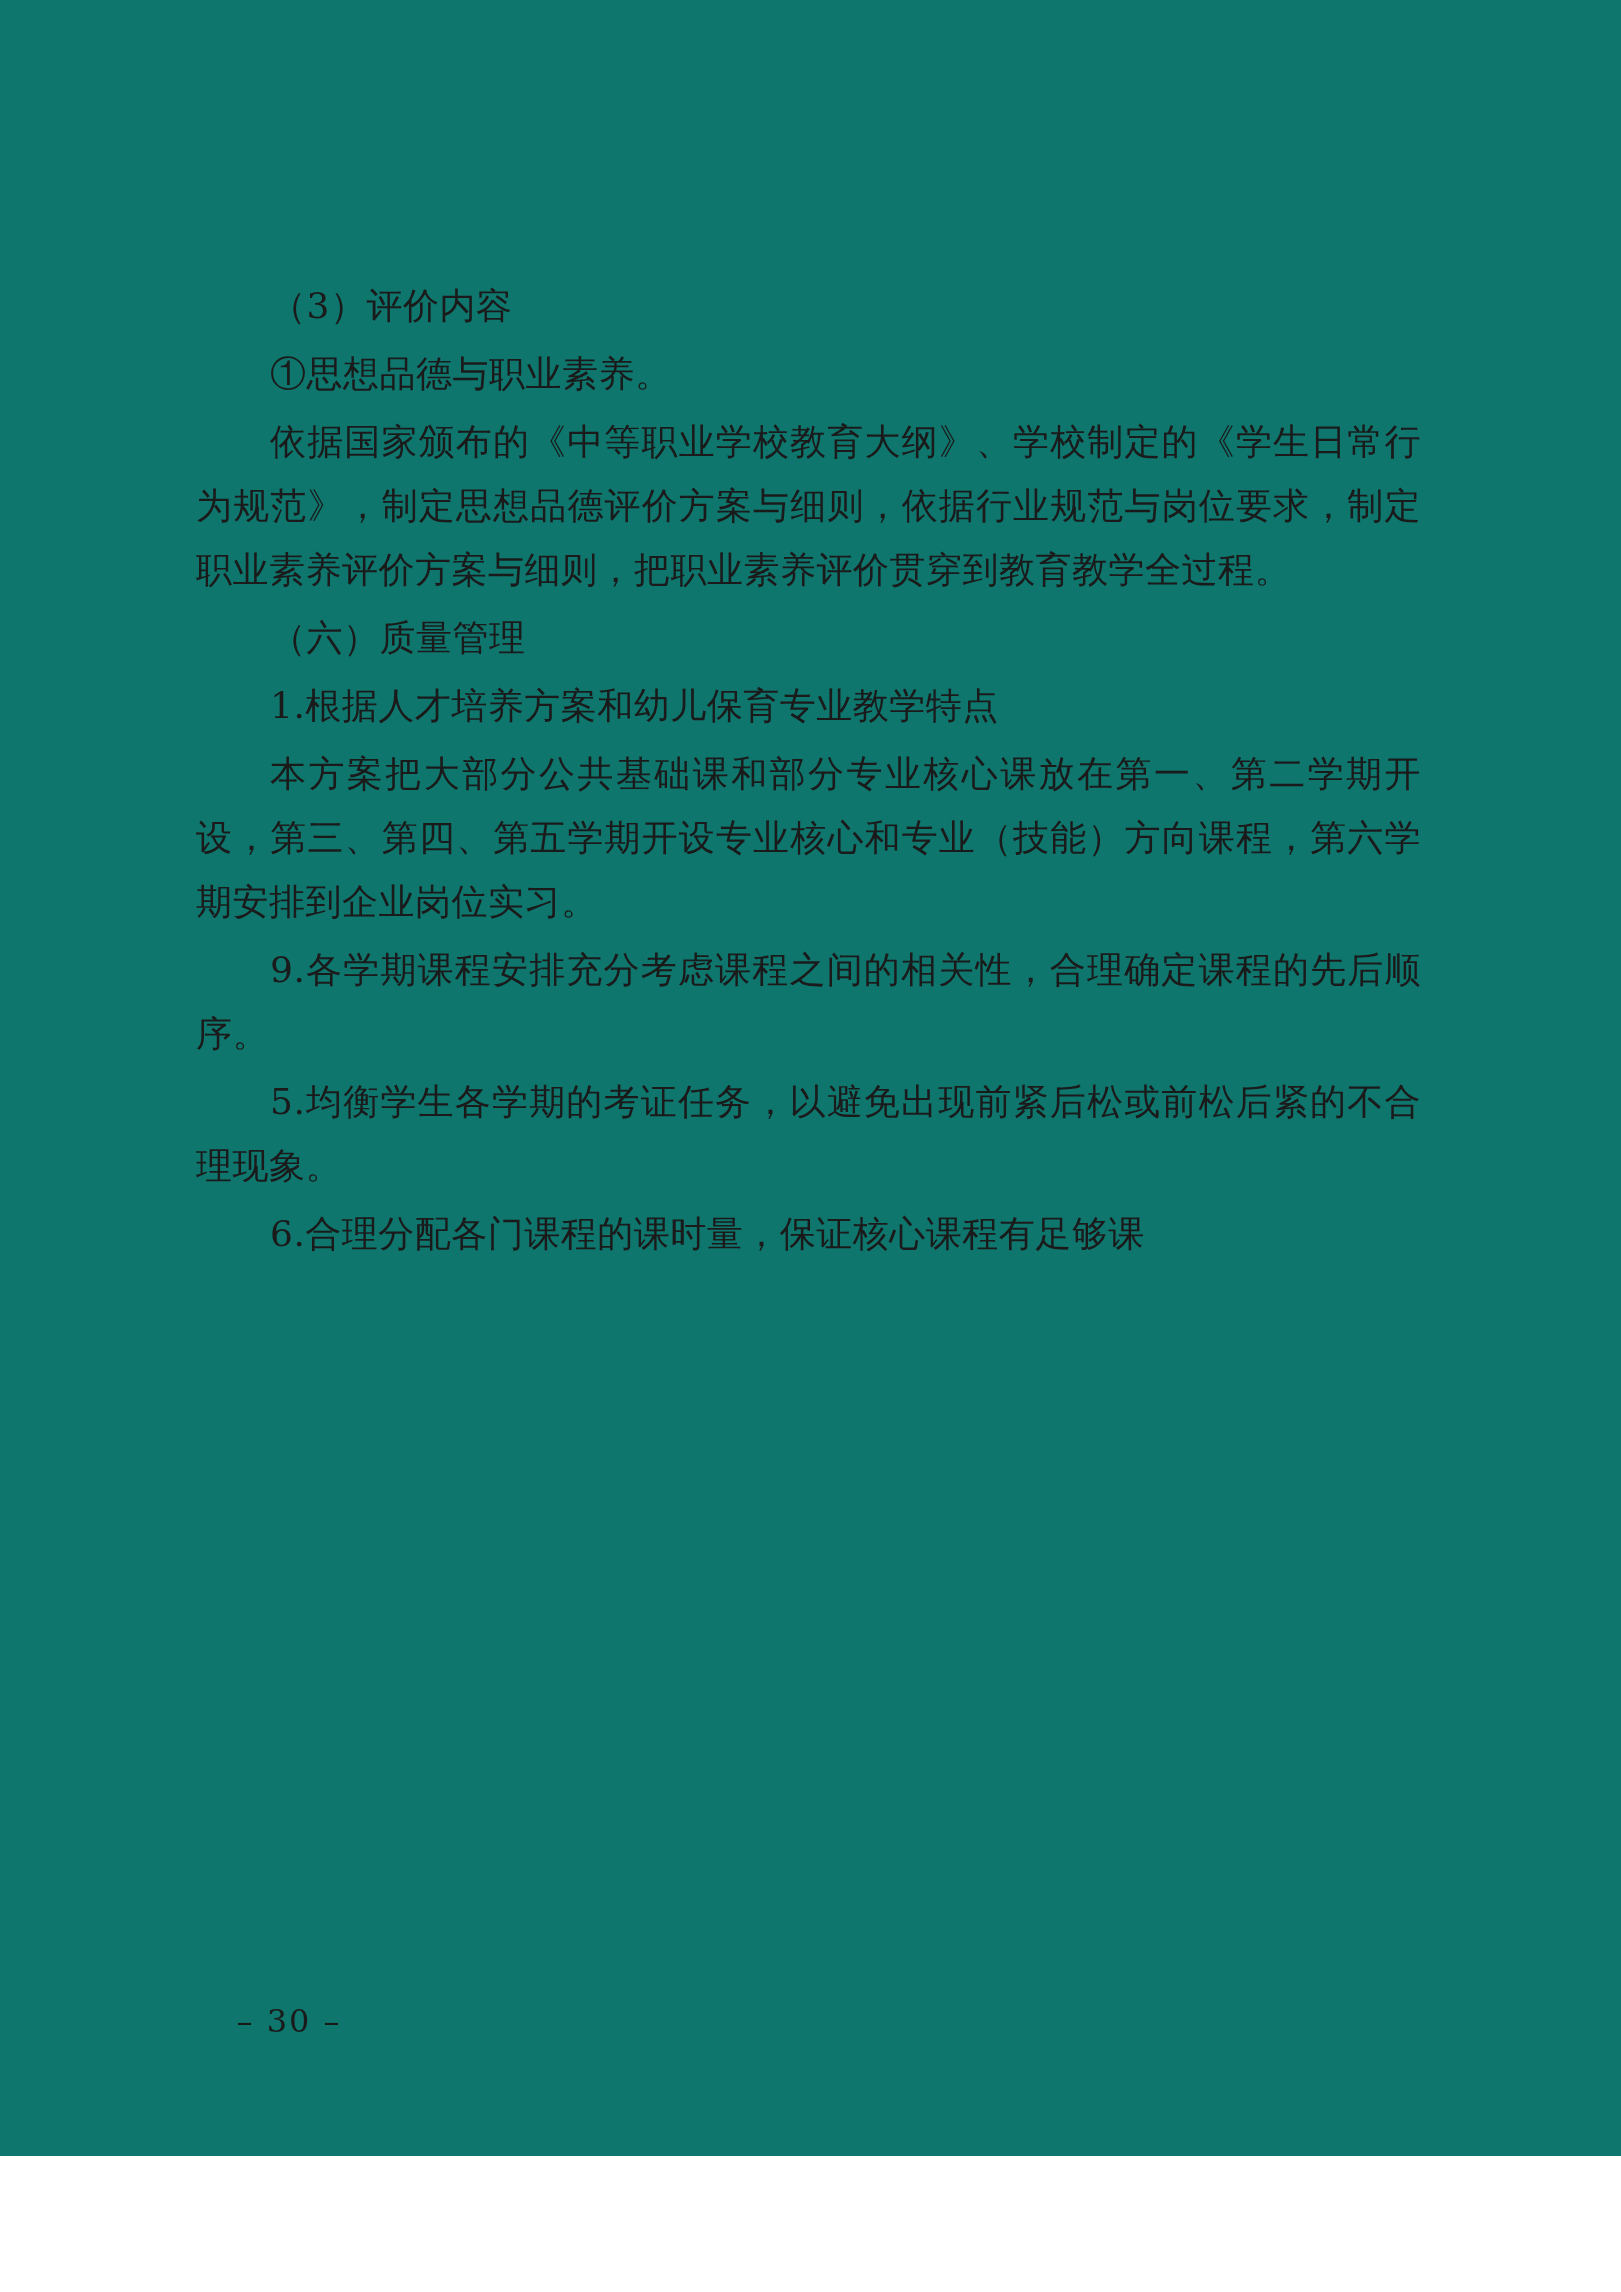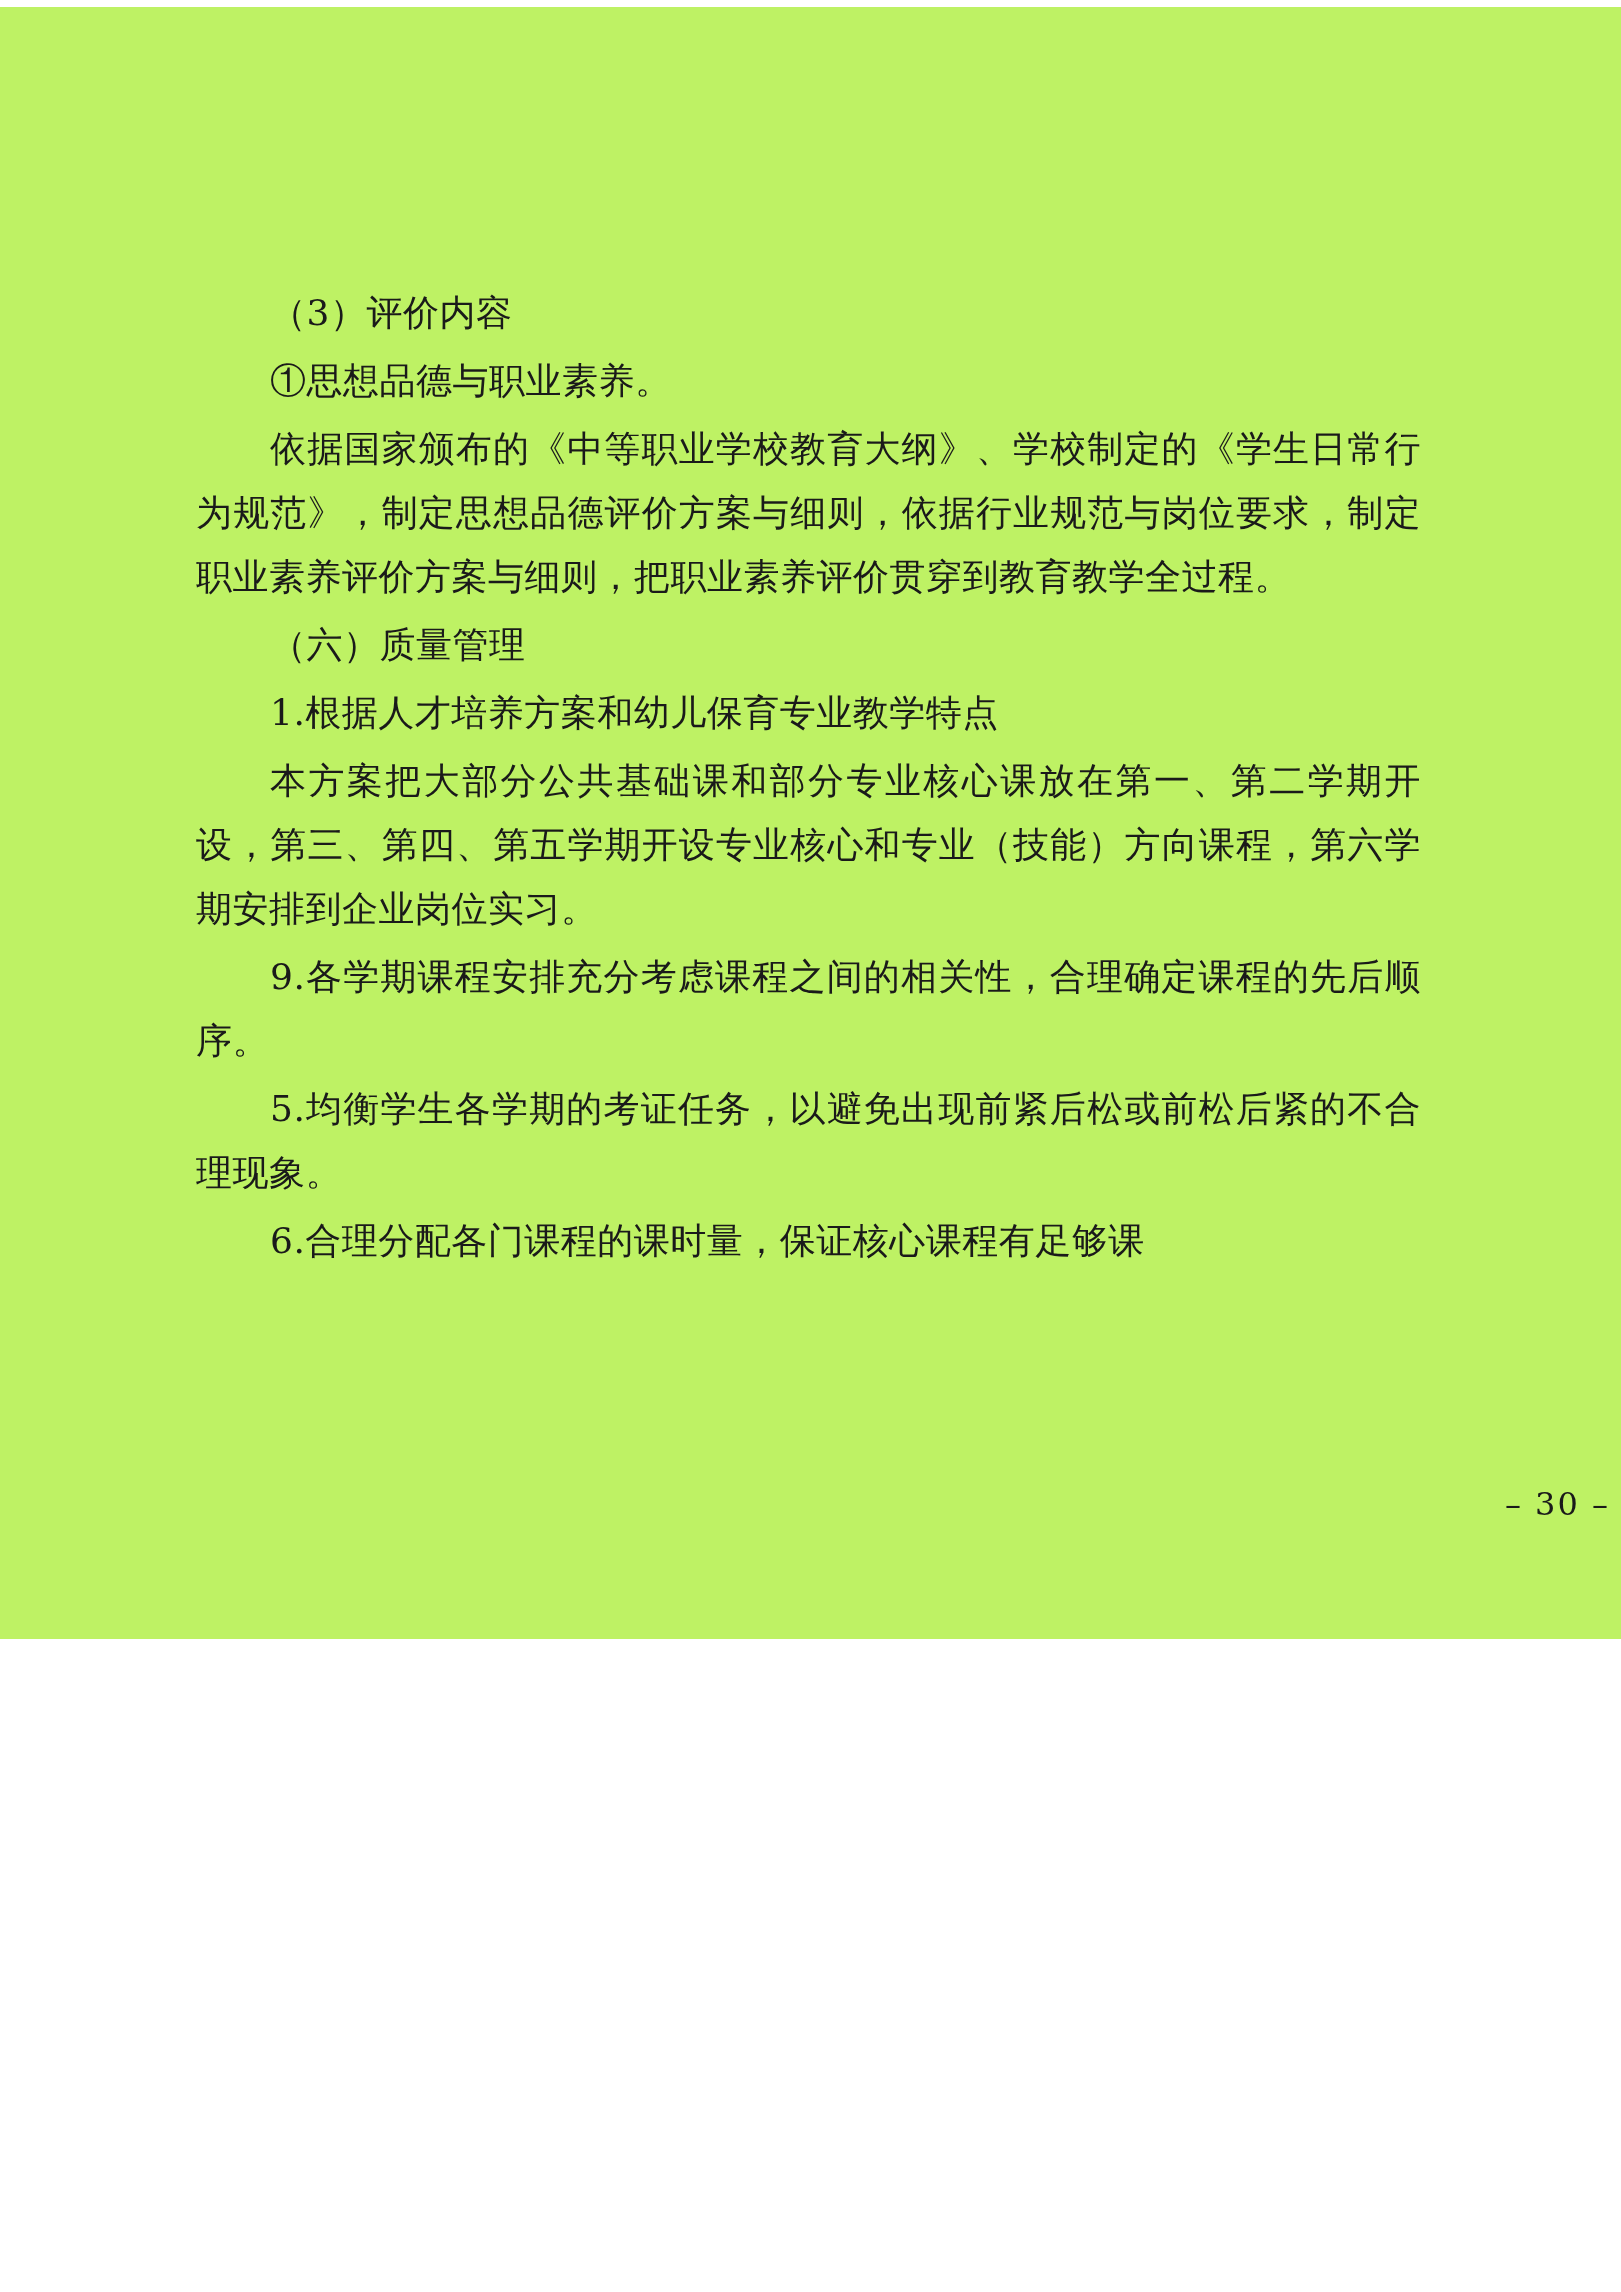--- a/index.html
+++ b/index.html
@@ -3,23 +3,23 @@
 <meta charset="utf-8">
 <style>
   html, body {
     margin: 0;
     padding: 0;
     background: #ffffff;
   }
   .page {
     position: relative;
     width: 1621px;
-    height: 1632px;
-    background: #bef264;
-    margin: 7px auto;
+    height: 2156px;
+    background: #0f766e;
+    margin: 0 auto;
     overflow: hidden;
   }
   .content {
     position: absolute;
     left: 196px;
     top: 274px;
     width: 1225px;
   }
   .para {
     font-family: "DejaVu Serif", "Liberation Serif", serif;
@@ -31,23 +31,23 @@
     letter-spacing: 0.5px;
     margin: 0 0 3.9px 0;
     white-space: pre-wrap;
   }
   .indent {
     text-indent: 74px;
   }
   .footer {
     position: absolute;
     left: 0;
-    right: 11px;
+    right: 4px;
     bottom: 116px;
-    text-align: right;
+    text-align: center;
   }
   .page-number {
     display: inline-block;
     font-family: "DejaVu Serif", "Liberation Serif", serif;
     font-size: 32px;
     color: #1a1a1a;
     letter-spacing: 2px;
     margin-left: -1039px;
   }
 </style>

